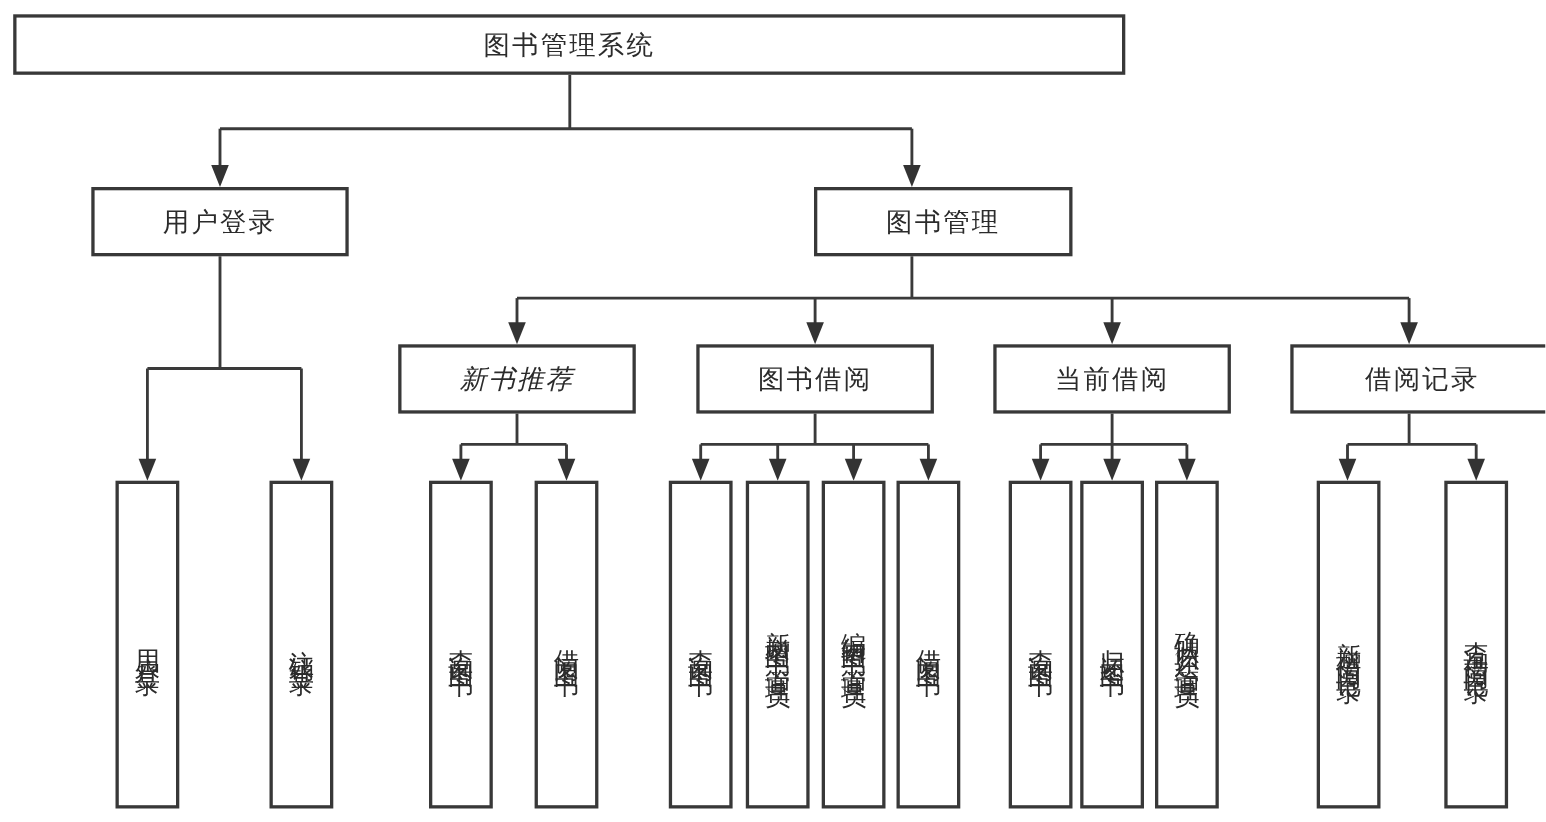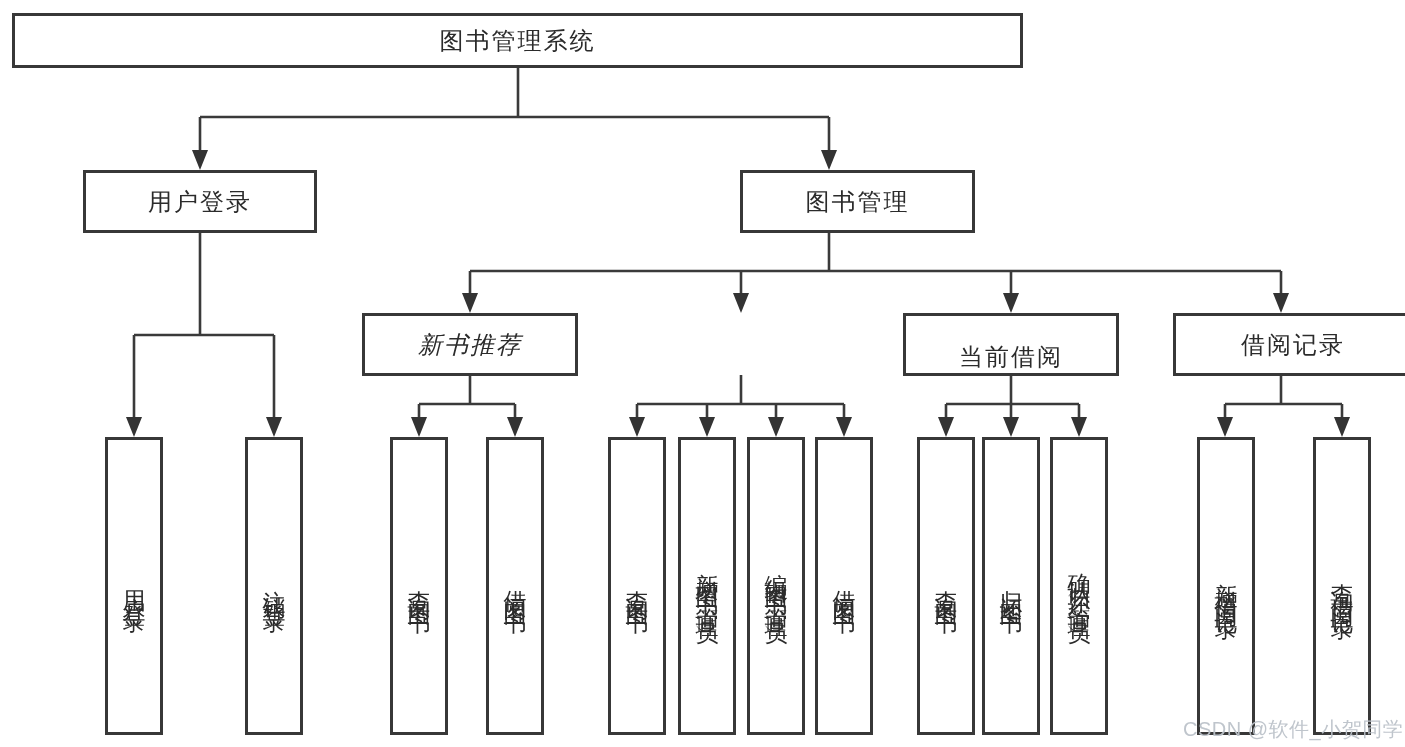--- a/index.html
+++ b/index.html
@@ -139,21 +139,24 @@
   <div class="node h" style="left:83px; top:170px; width:234px; height:63px;">
     <span>用户登录</span>
   </div>
   <div class="node h" style="left:740px; top:170px; width:235px; height:63px;">
     <span>图书管理</span>
   </div>
 
   <div class="node h" style="left:362px; top:313px; width:216px; height:63px;font-style:italic;">
     <span>新书推荐</span>
   </div>
-  <div class="node h" style="left:903px; top:313px; width:216px; height:63px;align-items:flex-end;">
+  <div class="node h" style="left:633px; top:313px; width:216px; height:63px;">
+    <span>图书借阅</span>
+  </div>
+  <div class="node h" style="left:903px; top:313px; width:216px; height:63px;">
     <span>当前借阅</span>
   </div>
   <div class="node h" style="left:1173px; top:313px; width:240px; height:63px;align-items:center;">
     <span>借阅记录</span>
   </div>
 
   <div class="node v" style="left:105px; top:437px; width:58px; height:298px;">
     <span>用户登录</span>
   </div>
   <div class="node v" style="left:245px; top:437px; width:58px; height:298px;">
@@ -190,15 +193,14 @@
     <span>确认归还（管理员）</span>
   </div>
 
   <div class="node v" style="left:1197px; top:437px; width:58px; height:298px;">
     <span>新增借阅记录</span>
   </div>
   <div class="node v" style="left:1313px; top:437px; width:58px; height:298px;">
     <span>查询借阅记录</span>
   </div>
 
-  <div id="watermark">CSDN @软件_小贺同学</div>
 
 </div>
 
 </body></html>

